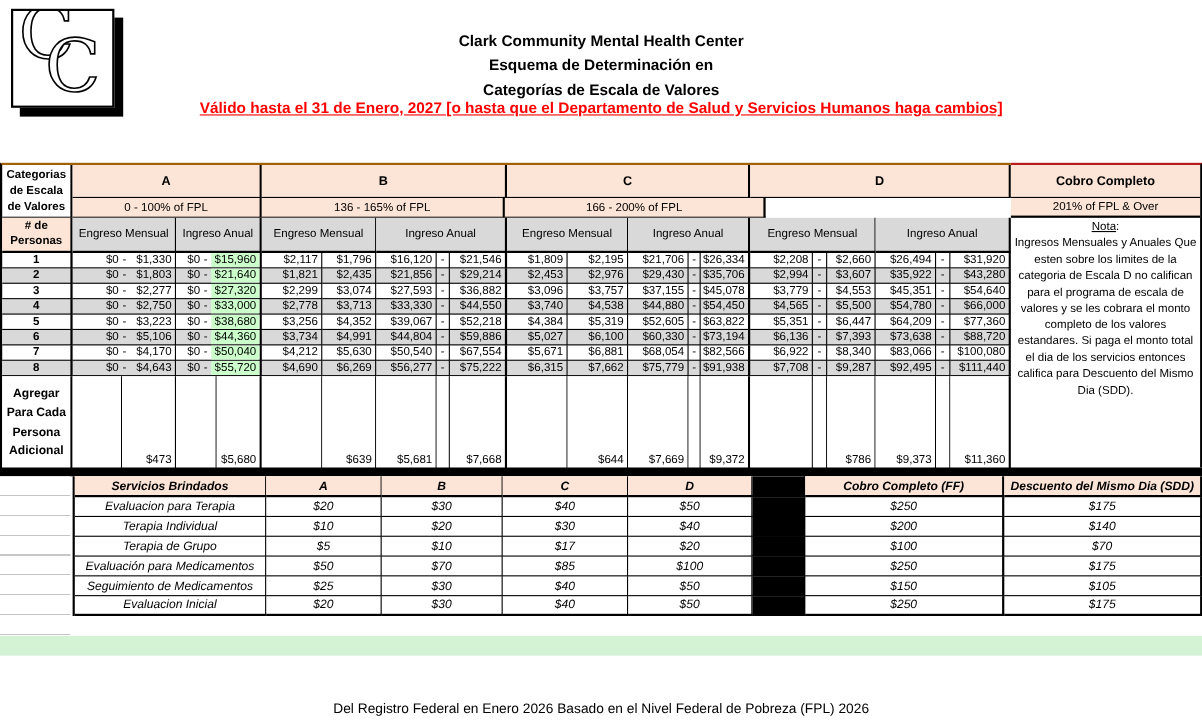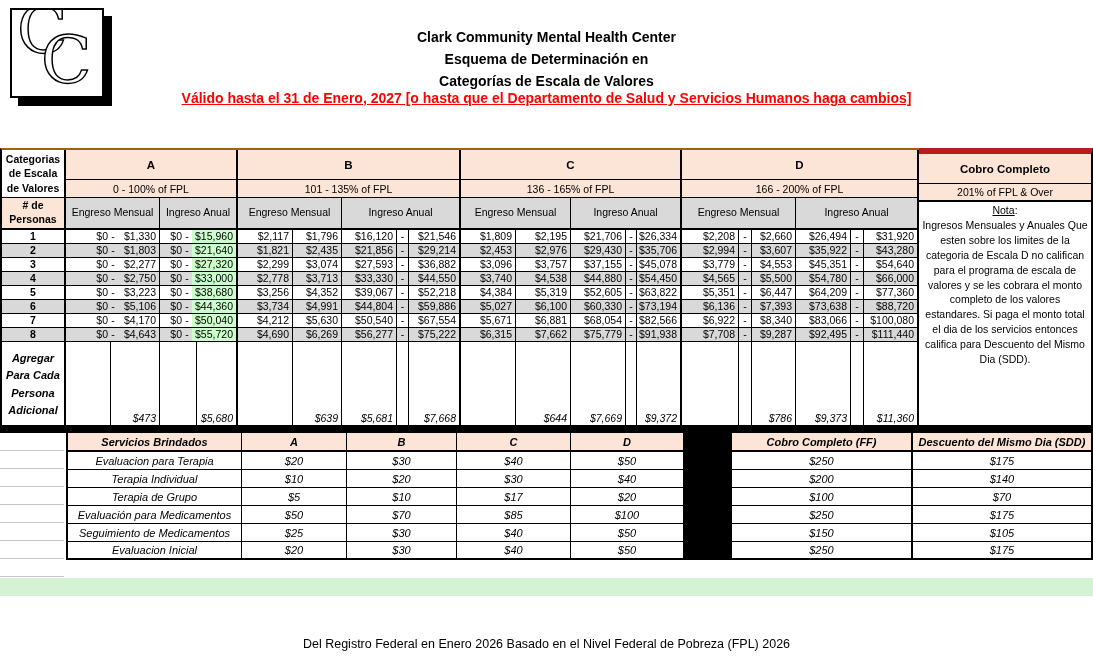--- a/index.html
+++ b/index.html
@@ -55,27 +55,27 @@
   .pad0 span{display:flex;align-items:center;flex-shrink:0;}
   .s-lo{width:42px;justify-content:flex-end;}
   .s-lo2{flex:1;justify-content:flex-end;}
   .s-dash{width:10px;justify-content:center;}
   .s-hi{flex:1;justify-content:flex-end;padding-right:3px;}
   .s-hi-g{width:41px;justify-content:flex-end;padding-right:3px;}
   
   .arow{height:85px;}
   .ac{box-sizing:border-box;flex-shrink:0;border-right:1px solid #000;border-bottom:0;
       display:flex;align-items:flex-end;justify-content:flex-end;padding:0 3px 3px 0;
-      font-size:10.5px;background:#fff;overflow:hidden;font-style:italic;}
+      font-size:10.5px;background:#fff;overflow:hidden;}
   .ac.lbl{align-items:center;justify-content:center;text-align:center;padding:0;
       font-weight:bold;font-size:11px;line-height:1.55;}
   .w-g1{width:45px}.w-g2{width:49px}.w-g3{width:37px}.w-g4{width:41px}
   
   .notecol{position:absolute;left:919px;top:148px;width:174px;height:277px;box-sizing:border-box;
-           border-top:6px solid #b91c1c;border-right:2px solid #000;background:#fff;}
+           border-top:2px solid #b91c1c;border-right:2px solid #000;background:#fff;}
   .nc1{box-sizing:border-box;height:30px;border-bottom:1px solid #000;display:flex;align-items:center;
        justify-content:center;font-size:11.5px;font-weight:bold;}
   .nc2{box-sizing:border-box;height:18px;border-bottom:2px solid #000;display:flex;align-items:center;
        justify-content:center;font-size:10.5px;}
   .nbody{box-sizing:border-box;padding:1px 2px;font-size:10.5px;line-height:1.42;text-align:center;}
   .u{text-decoration:underline;}
   
   .strip{position:absolute;left:0;top:425px;width:1093px;height:8px;background:#000;}
   
   .gutter{position:absolute;left:0;top:433px;width:64px;height:145px;
@@ -117,21 +117,20 @@
 de Valores</div>
       <div class="hcol">
         <div class="hrow1">
           <div class="hc peach w-s-a">A</div>
           <div class="hc peach w-s-b">B</div>
           <div class="hc peach w-s-c">C</div>
           <div class="hc peach w-s-d">D</div>
         </div>
         <div class="hrow2">
           <div class="hc peach w-s-a">0 - 100% of FPL</div>
-          <div class="hc peach w-s-b">101 - 135% of FPL</div>
           <div class="hc peach w-s-c">136 - 165% of FPL</div>
           <div class="hc peach w-s-d">166 - 200% of FPL</div>
         </div>
       </div>
     </div>
     <div class="hrow3">
       <div class="hc peach b prel w-n bR2"># de
 Personas</div>
       <div class="hc grayc w-h-am">Engreso Mensual</div>
       <div class="hc grayc w-h-aa bR2">Ingreso Anual</div>

